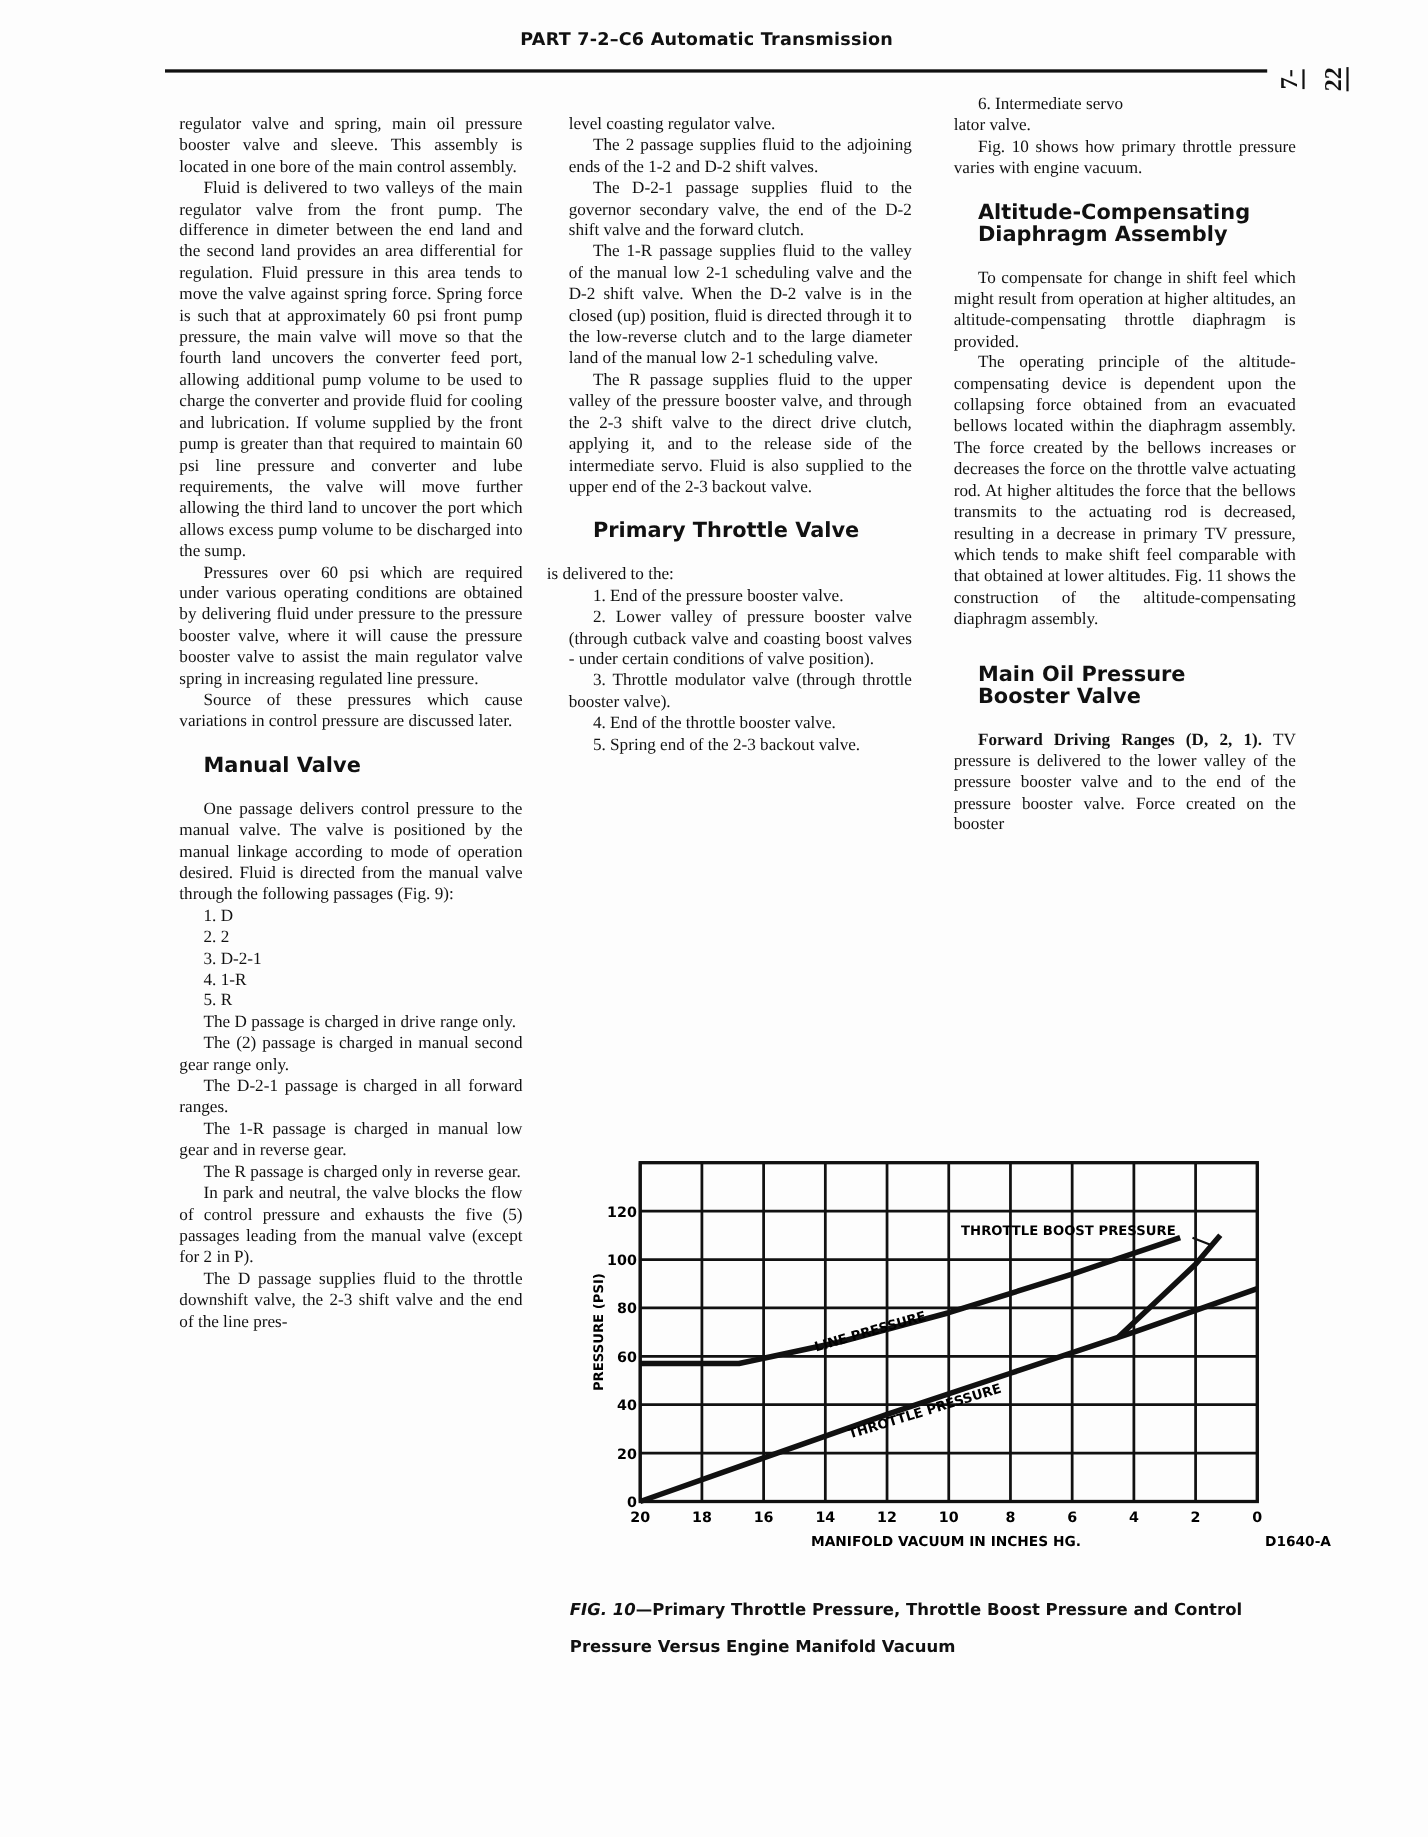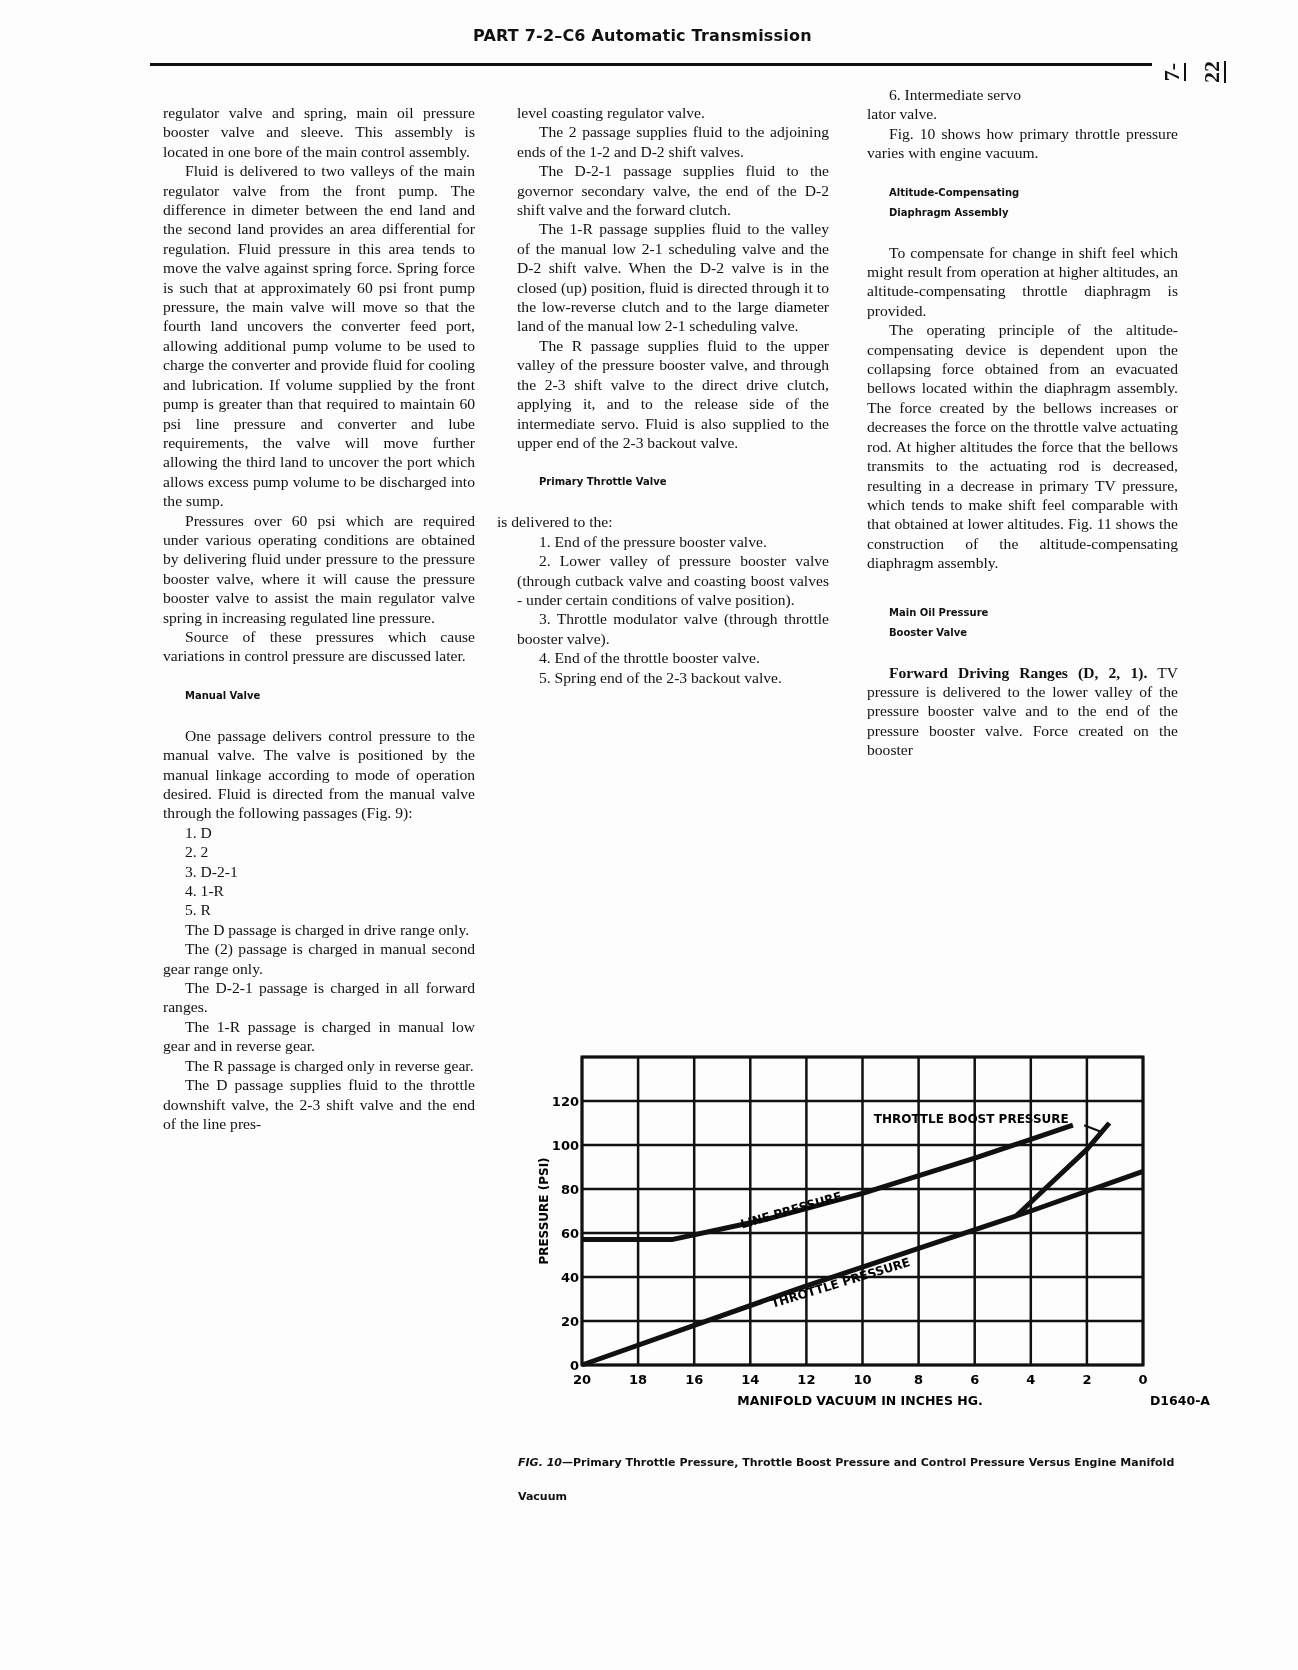--- a/index.html
+++ b/index.html
@@ -5,30 +5,30 @@
   html, body { margin: 0; padding: 0; background: #fdfdfd; }
   body { width: 1298px; height: 1670px; position: relative; overflow: hidden; color: #111; }
   .header-title { position: absolute; left: 473px; top: 26px; font-family: "DejaVu Sans", sans-serif; font-weight: bold; font-size: 16px; letter-spacing: 0.2px; }
   .header-rule { position: absolute; left: 150px; top: 63px; width: 1002px; height: 3px; background: #111; }
   .page-number { position: absolute; left: 1152px; top: 52px; width: 40px; height: 40px; font-family: "Liberation Serif", serif; font-weight: bold; font-size: 22px; transform: rotate(-90deg); transform-origin: center; text-align: center; line-height: 40px; }
   .page-number span { border-bottom: 2px solid #111; }
   .col { position: absolute; font-family: "Liberation Serif", serif; font-size: 15.6px; line-height: 19.4px; text-align: justify; }
   .col p { margin: 0; text-indent: 22px; }
   .col p.noindent { text-indent: 0; }
   .col p.list { text-indent: 22px; }
-  .col h3 { font-family: "DejaVu Sans", sans-serif; font-weight: bold; font-size: 10px; line-height: 20px; margin: 0; padding-left: 22px; text-align: left; }
+  .col h3 { font-family: "DejaVu Sans", sans-serif; font-weight: bold; font-size: 19px; line-height: 20px; margin: 0; padding-left: 22px; text-align: left; }
   .col .gap { height: 20px; }
   .col .gap-s { height: 10px; }
   .col b.runin { font-weight: bold; }
   #col1 { left: 163px; top: 103px; width: 312px; }
   #col2 { left: 517px; top: 103px; width: 312px; }
   #col3 { left: 867px; top: 85px; width: 311px; }
   .chart-wrap { position: absolute; left: 530px; top: 1040px; width: 680px; height: 400px; }
   .chart-wrap svg { position: absolute; left: 0; top: 0; }
-  .caption { position: absolute; left: 518px; top: 1446px; width: 680px; font-family: "DejaVu Sans", sans-serif; font-weight: bold; font-size: 11px; line-height: 34px; }
+  .caption { position: absolute; left: 518px; top: 1446px; width: 680px; font-family: "DejaVu Sans", sans-serif; font-weight: bold; font-size: 15px; line-height: 34px; }
   .caption .fig { font-style: italic; }
 </style>
 </head>
 <body>
 
 <div>
   <div class="header-title">PART 7-2–C6 Automatic Transmission</div>
   <div class="header-rule"></div>
   <div class="page-number"><span>7-22</span></div>
 </div>
@@ -45,20 +45,21 @@
   <p class="list">1. D</p>
   <p class="list">2. 2</p>
   <p class="list">3. D-2-1</p>
   <p class="list">4. 1-R</p>
   <p class="list">5. R</p>
   <p>The D passage is charged in drive range only.</p>
   <p>The (2) passage is charged in manual second gear range only.</p>
   <p>The D-2-1 passage is charged in all forward ranges.</p>
   <p>The 1-R passage is charged in manual low gear and in reverse gear.</p>
   <p>The R passage is charged only in reverse gear.</p>
+  <p>In park and neutral, the valve blocks the flow of control pressure and exhausts the five (5) passages leading from the manual valve (except for 2 in P).</p>
   <p>The D passage supplies fluid to the throttle downshift valve, the 2-3 shift valve and the end of the line pres-</p>
 </div>
 
 <div class="col" id="col2">
   <p class="noindent">level coasting regulator valve.</p>
   <p>The 2 passage supplies fluid to the adjoining ends of the 1-2 and D-2 shift valves.</p>
   <p>The D-2-1 passage supplies fluid to the governor secondary valve, the end of the D-2 shift valve and the forward clutch.</p>
   <p>The 1-R passage supplies fluid to the valley of the manual low 2-1 scheduling valve and the D-2 shift valve. When the D-2 valve is in the closed (up) position, fluid is directed through it to the low-reverse clutch and to the large diameter land of the manual low 2-1 scheduling valve.</p>
   <p>The R passage supplies fluid to the upper valley of the pressure booster valve, and through the 2-3 shift valve to the direct drive clutch, applying it, and to the release side of the intermediate servo. Fluid is also supplied to the upper end of the 2-3 backout valve.</p>
   <div class="gap"></div>

